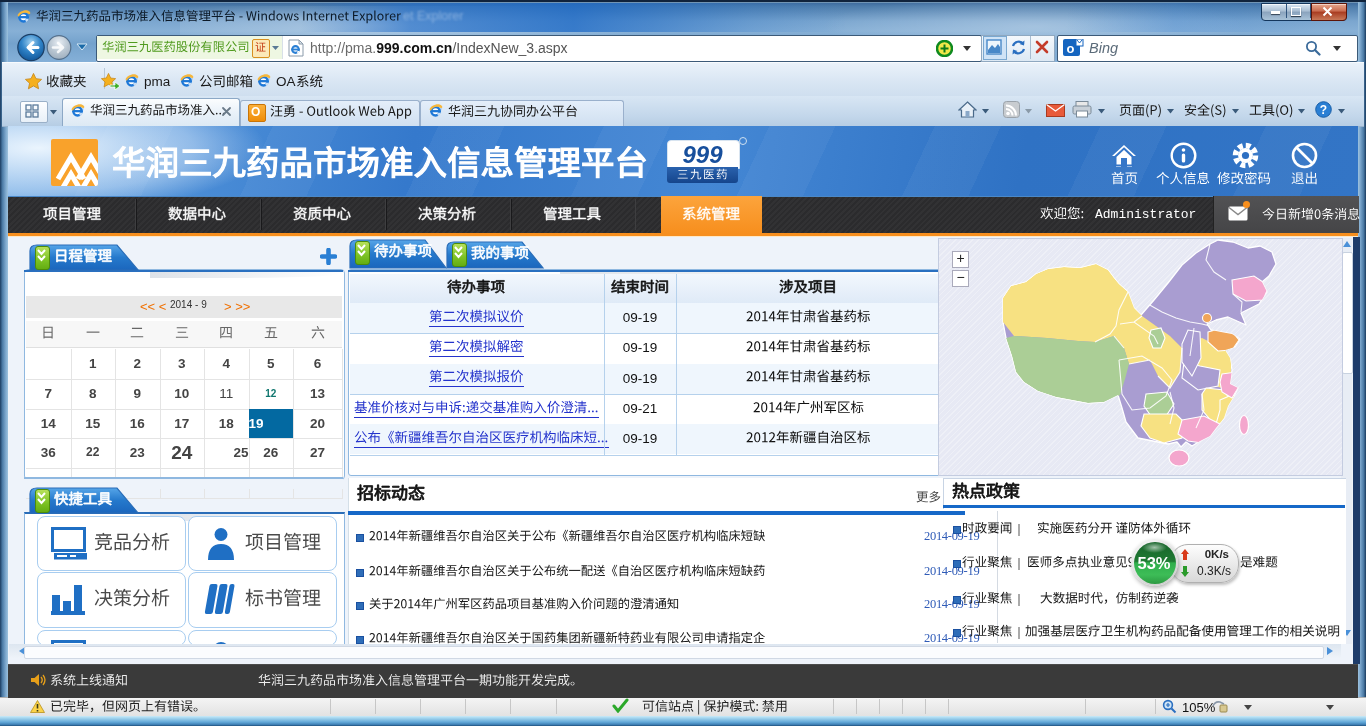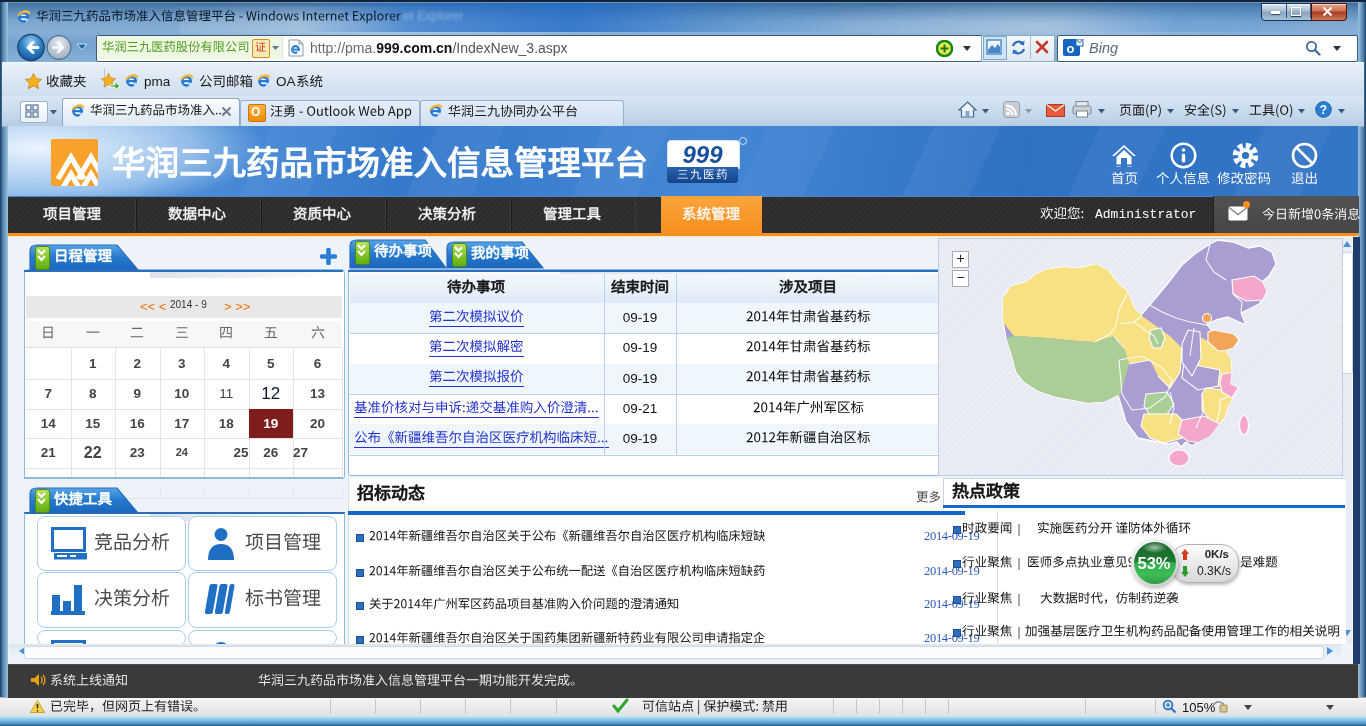--- a/index.html
+++ b/index.html
@@ -760,36 +760,36 @@
 <div class="ab" style="left:115.0px;top:349.0px;width:44.5px;height:29.8px;border-right:1px solid #e4e4e4;border-bottom:1px solid #e4e4e4;font-size:13.5px;font-weight:bold;color:#444;text-align:center;line-height:29.8px">2</div>
 <div class="ab" style="left:159.5px;top:349.0px;width:44.5px;height:29.8px;border-right:1px solid #e4e4e4;border-bottom:1px solid #e4e4e4;font-size:13.5px;font-weight:bold;color:#444;text-align:center;line-height:29.8px">3</div>
 <div class="ab" style="left:204.0px;top:349.0px;width:44.5px;height:29.8px;border-right:1px solid #e4e4e4;border-bottom:1px solid #e4e4e4;font-size:13.5px;font-weight:bold;color:#444;text-align:center;line-height:29.8px">4</div>
 <div class="ab" style="left:248.5px;top:349.0px;width:44.5px;height:29.8px;border-right:1px solid #e4e4e4;border-bottom:1px solid #e4e4e4;font-size:13.5px;font-weight:bold;color:#444;text-align:center;line-height:29.8px">5</div>
 <div class="ab" style="left:293.0px;top:349.0px;width:49.0px;height:29.8px;border-right:1px solid #e4e4e4;border-bottom:1px solid #e4e4e4;font-size:13.5px;font-weight:bold;color:#444;text-align:center;line-height:29.8px">6</div>
 <div class="ab" style="left:26.0px;top:378.8px;width:44.5px;height:29.8px;border-right:1px solid #e4e4e4;border-bottom:1px solid #e4e4e4;font-size:13.5px;font-weight:bold;color:#444;text-align:center;line-height:29.8px">7</div>
 <div class="ab" style="left:70.5px;top:378.8px;width:44.5px;height:29.8px;border-right:1px solid #e4e4e4;border-bottom:1px solid #e4e4e4;font-size:13.5px;font-weight:bold;color:#444;text-align:center;line-height:29.8px">8</div>
 <div class="ab" style="left:115.0px;top:378.8px;width:44.5px;height:29.8px;border-right:1px solid #e4e4e4;border-bottom:1px solid #e4e4e4;font-size:13.5px;font-weight:bold;color:#444;text-align:center;line-height:29.8px">9</div>
 <div class="ab" style="left:159.5px;top:378.8px;width:44.5px;height:29.8px;border-right:1px solid #e4e4e4;border-bottom:1px solid #e4e4e4;font-size:13.5px;font-weight:bold;color:#444;text-align:center;line-height:29.8px">10</div>
 <div class="ab" style="left:204.0px;top:378.8px;width:44.5px;height:29.8px;border-right:1px solid #e4e4e4;border-bottom:1px solid #e4e4e4;font-size:13.5px;font-weight:normal;color:#444;text-align:center;line-height:29.8px">11</div>
-<div class="ab" style="left:248.5px;top:378.8px;width:44.5px;height:29.8px;border-right:1px solid #e4e4e4;border-bottom:1px solid #e4e4e4;font-size:17px;font-weight:normal;color:#0f172a;text-align:center;line-height:29.8px">12</div>
+<div class="ab" style="left:248.5px;top:378.8px;width:44.5px;height:29.8px;border-right:1px solid #e4e4e4;border-bottom:1px solid #e4e4e4;font-size:10px;font-weight:bold;color:#0f766e;text-align:center;line-height:29.8px">12</div>
 <div class="ab" style="left:293.0px;top:378.8px;width:49.0px;height:29.8px;border-right:1px solid #e4e4e4;border-bottom:1px solid #e4e4e4;font-size:13.5px;font-weight:bold;color:#444;text-align:center;line-height:29.8px">13</div>
 <div class="ab" style="left:26.0px;top:408.6px;width:44.5px;height:29.8px;border-right:1px solid #e4e4e4;border-bottom:1px solid #e4e4e4;font-size:13.5px;font-weight:bold;color:#444;text-align:center;line-height:29.8px">14</div>
 <div class="ab" style="left:70.5px;top:408.6px;width:44.5px;height:29.8px;border-right:1px solid #e4e4e4;border-bottom:1px solid #e4e4e4;font-size:13.5px;font-weight:bold;color:#444;text-align:center;line-height:29.8px">15</div>
 <div class="ab" style="left:115.0px;top:408.6px;width:44.5px;height:29.8px;border-right:1px solid #e4e4e4;border-bottom:1px solid #e4e4e4;font-size:13.5px;font-weight:bold;color:#444;text-align:center;line-height:29.8px">16</div>
 <div class="ab" style="left:159.5px;top:408.6px;width:44.5px;height:29.8px;border-right:1px solid #e4e4e4;border-bottom:1px solid #e4e4e4;font-size:13.5px;font-weight:bold;color:#444;text-align:center;line-height:29.8px">17</div>
 <div class="ab" style="left:204.0px;top:408.6px;width:44.5px;height:29.8px;border-right:1px solid #e4e4e4;border-bottom:1px solid #e4e4e4;font-size:13.5px;font-weight:bold;color:#444;text-align:center;line-height:29.8px">18</div>
-<div class="ab" style="left:248.5px;top:408.6px;width:44.5px;height:29.8px;background:#7f1d1d;border-right:1px solid #e4e4e4;border-bottom:1px solid #e4e4e4;font-size:13.5px;font-weight:bold;color:#fff;text-align:center;line-height:29.8px">19</div>
+<div class="ab" style="left:248.5px;top:408.6px;width:44.5px;height:29.8px;background:#0369a1;border-right:1px solid #e4e4e4;border-bottom:1px solid #e4e4e4;font-size:13.5px;font-weight:bold;color:#fff;text-align:left;line-height:29.8px">19</div>
 <div class="ab" style="left:293.0px;top:408.6px;width:49.0px;height:29.8px;border-right:1px solid #e4e4e4;border-bottom:1px solid #e4e4e4;font-size:13.5px;font-weight:bold;color:#444;text-align:center;line-height:29.8px">20</div>
-<div class="ab" style="left:26.0px;top:438.4px;width:44.5px;height:29.8px;border-right:1px solid #e4e4e4;border-bottom:1px solid #e4e4e4;font-size:13.5px;font-weight:bold;color:#444;text-align:center;line-height:29.8px">21</div>
-<div class="ab" style="left:70.5px;top:438.4px;width:44.5px;height:29.8px;border-right:1px solid #e4e4e4;border-bottom:1px solid #e4e4e4;font-size:16px;font-weight:bold;color:#444;text-align:center;line-height:29.8px">22</div>
+<div class="ab" style="left:26.0px;top:438.4px;width:44.5px;height:29.8px;border-right:1px solid #e4e4e4;border-bottom:1px solid #e4e4e4;font-size:13.5px;font-weight:bold;color:#444;text-align:center;line-height:29.8px">36</div>
+<div class="ab" style="left:70.5px;top:438.4px;width:44.5px;height:29.8px;border-right:1px solid #e4e4e4;border-bottom:1px solid #e4e4e4;font-size:12px;font-weight:bold;color:#444;text-align:center;line-height:29.8px">22</div>
 <div class="ab" style="left:115.0px;top:438.4px;width:44.5px;height:29.8px;border-right:1px solid #e4e4e4;border-bottom:1px solid #e4e4e4;font-size:13.5px;font-weight:bold;color:#444;text-align:center;line-height:29.8px">23</div>
-<div class="ab" style="left:159.5px;top:438.4px;width:44.5px;height:29.8px;border-right:1px solid #e4e4e4;border-bottom:1px solid #e4e4e4;font-size:11px;font-weight:bold;color:#444;text-align:center;line-height:29.8px">24</div>
+<div class="ab" style="left:159.5px;top:438.4px;width:44.5px;height:29.8px;border-right:1px solid #e4e4e4;border-bottom:1px solid #e4e4e4;font-size:19px;font-weight:bold;color:#444;text-align:center;line-height:29.8px">24</div>
 <div class="ab" style="left:204.0px;top:438.4px;width:44.5px;height:29.8px;border-right:1px solid #e4e4e4;border-bottom:1px solid #e4e4e4;font-size:13.5px;font-weight:bold;color:#444;text-align:right;line-height:29.8px">25</div>
 <div class="ab" style="left:248.5px;top:438.4px;width:44.5px;height:29.8px;border-right:1px solid #e4e4e4;border-bottom:1px solid #e4e4e4;font-size:13.5px;font-weight:bold;color:#444;text-align:center;line-height:29.8px">26</div>
-<div class="ab" style="left:293.0px;top:438.4px;width:49.0px;height:29.8px;border-right:1px solid #e4e4e4;border-bottom:1px solid #e4e4e4;font-size:13.5px;font-weight:bold;color:#444;text-align:left;line-height:29.8px">27</div>
+<div class="ab" style="left:293.0px;top:438.4px;width:49.0px;height:29.8px;border-right:1px solid #e4e4e4;border-bottom:1px solid #e4e4e4;font-size:13.5px;font-weight:bold;color:#444;text-align:center;line-height:29.8px">27</div>
 <div class="ab" style="left:26.0px;top:468.2px;width:44.5px;height:29.8px;border-right:1px solid #e4e4e4;border-bottom:1px solid #e4e4e4;font-size:13.5px;font-weight:bold;color:#444;text-align:center;line-height:29.8px">28</div>
 <div class="ab" style="left:70.5px;top:468.2px;width:44.5px;height:29.8px;border-right:1px solid #e4e4e4;border-bottom:1px solid #e4e4e4;font-size:13.5px;font-weight:bold;color:#444;text-align:center;line-height:29.8px">29</div>
 <div class="ab" style="left:115.0px;top:468.2px;width:44.5px;height:29.8px;border-right:1px solid #e4e4e4;border-bottom:1px solid #e4e4e4;font-size:13.5px;font-weight:bold;color:#444;text-align:center;line-height:29.8px">30</div>
 <div class="ab" style="left:159.5px;top:468.2px;width:44.5px;height:29.8px;border-right:1px solid #e4e4e4;border-bottom:1px solid #e4e4e4;font-size:13.5px;font-weight:bold;color:#444;text-align:center;line-height:29.8px"></div>
 <div class="ab" style="left:204.0px;top:468.2px;width:44.5px;height:29.8px;border-right:1px solid #e4e4e4;border-bottom:1px solid #e4e4e4;font-size:13.5px;font-weight:bold;color:#444;text-align:center;line-height:29.8px"></div>
 <div class="ab" style="left:248.5px;top:468.2px;width:44.5px;height:29.8px;border-right:1px solid #e4e4e4;border-bottom:1px solid #e4e4e4;font-size:13.5px;font-weight:bold;color:#444;text-align:center;line-height:29.8px"></div>
 <div class="ab" style="left:293.0px;top:468.2px;width:49.0px;height:29.8px;border-right:1px solid #e4e4e4;border-bottom:1px solid #e4e4e4;font-size:13.5px;font-weight:bold;color:#444;text-align:center;line-height:29.8px"></div>
 <div class="ab" style="left:25px;top:478.5px;width:318px;height:10px;background:#eef3fa"></div>
 <div class="ab" style="left:24px;top:477px;width:319px;height:1.5px;background:#8fb8e0"></div>
 <div class="ab" style="left:24px;top:512px;width:319px;height:132px;background:#fff;border:1.5px solid #8fb8e0;border-top:2px solid #2a6db8"></div>

